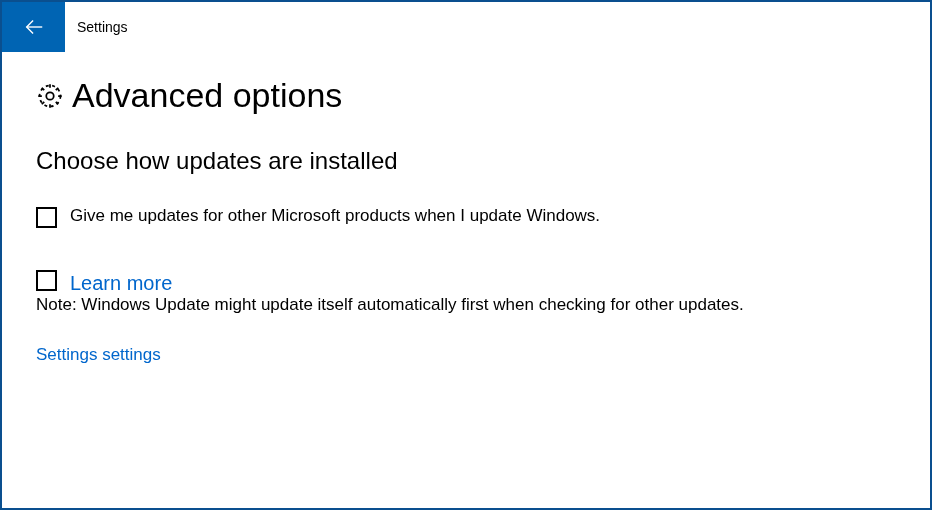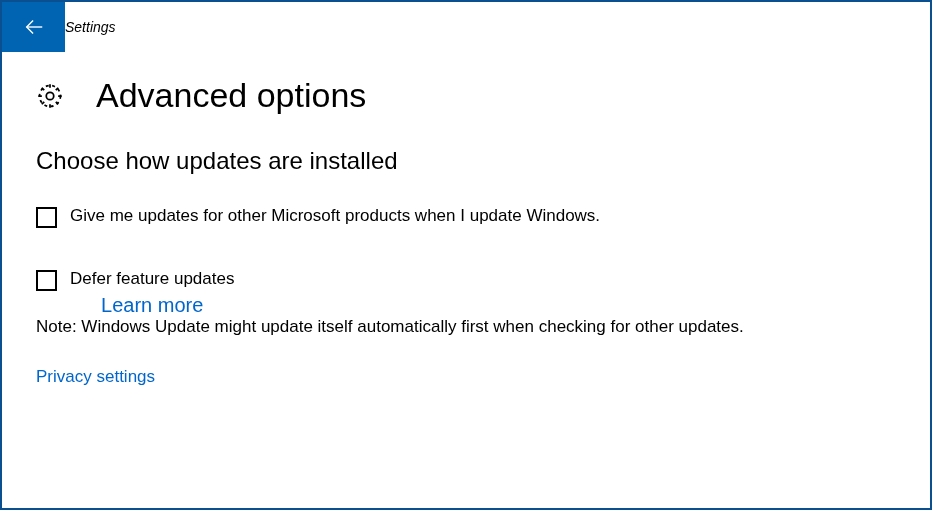--- a/index.html
+++ b/index.html
@@ -32,30 +32,29 @@
     .back-btn svg {
       width: 22px;
       height: 22px;
       fill: none;
       stroke: #ffffff;
       stroke-width: 1.5;
     }
     .settings-label {
       font-size: 14px;
       color: #000000;
-      margin-left: 0;
-      font-style: italic;
+      margin-left: 12px;
     }
     .content {
       padding: 24px 34px 0 34px;
     }
     .title-row {
       display: flex;
       align-items: center;
-      gap: 32px;
+      gap: 8px;
     }
     .gear-icon {
       width: 28px;
       height: 28px;
     }
     .gear-icon svg {
       width: 28px;
       height: 28px;
     }
     .page-title {
@@ -82,21 +81,20 @@
       width: 21px;
       height: 21px;
       border: 2px solid #000000;
       flex-shrink: 0;
       margin-top: 2px;
       cursor: pointer;
     }
     .checkbox-content {
       display: flex;
       flex-direction: column;
-      text-align: center;
     }
     .checkbox-label {
       font-size: 17px;
       color: #000000;
       line-height: 1.3;
     }
     .link {
       font-size: 20px;
       color: #0066cc;
       cursor: pointer;
@@ -144,21 +142,20 @@
   <div class="checkbox-row">
     <div class="checkbox"></div>
     <div class="checkbox-content">
       <span class="checkbox-label">Give me updates for other Microsoft products when I update Windows.</span>
     </div>
   </div>
 
   <div class="checkbox-row second">
     <div class="checkbox"></div>
     <div class="checkbox-content">
-      <span class="checkbox-label">Defer feature updates</span>
       <span class="link">Learn more</span>
     </div>
   </div>
 
   <p class="note-text">Note: Windows Update might update itself automatically first when checking for other updates.</p>
 
-  <span class="privacy-link">Privacy settings</span>
+  <span class="privacy-link">Settings settings</span>
 </div>
 
 </body></html>

